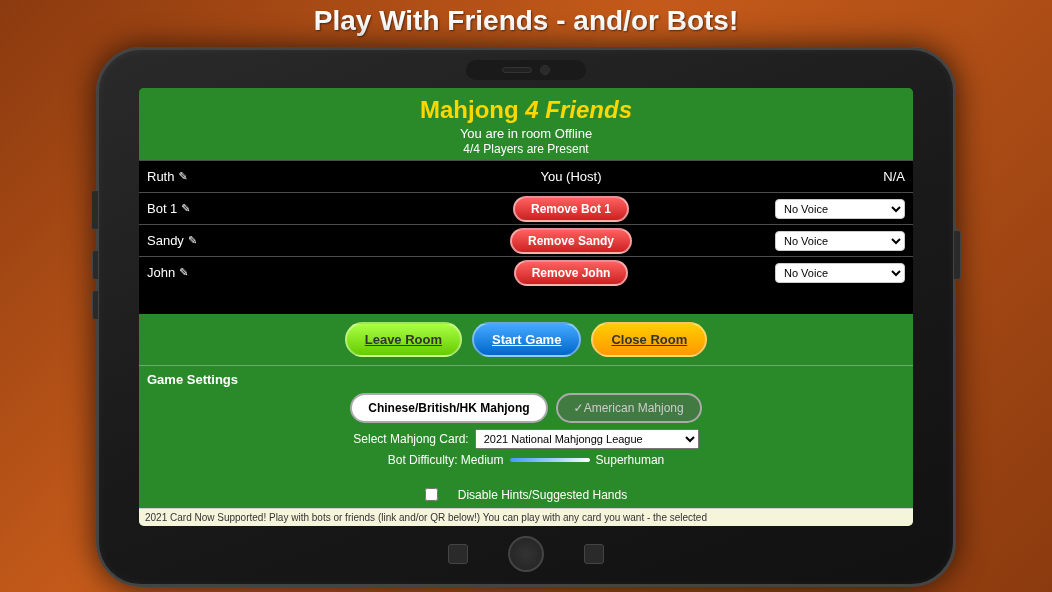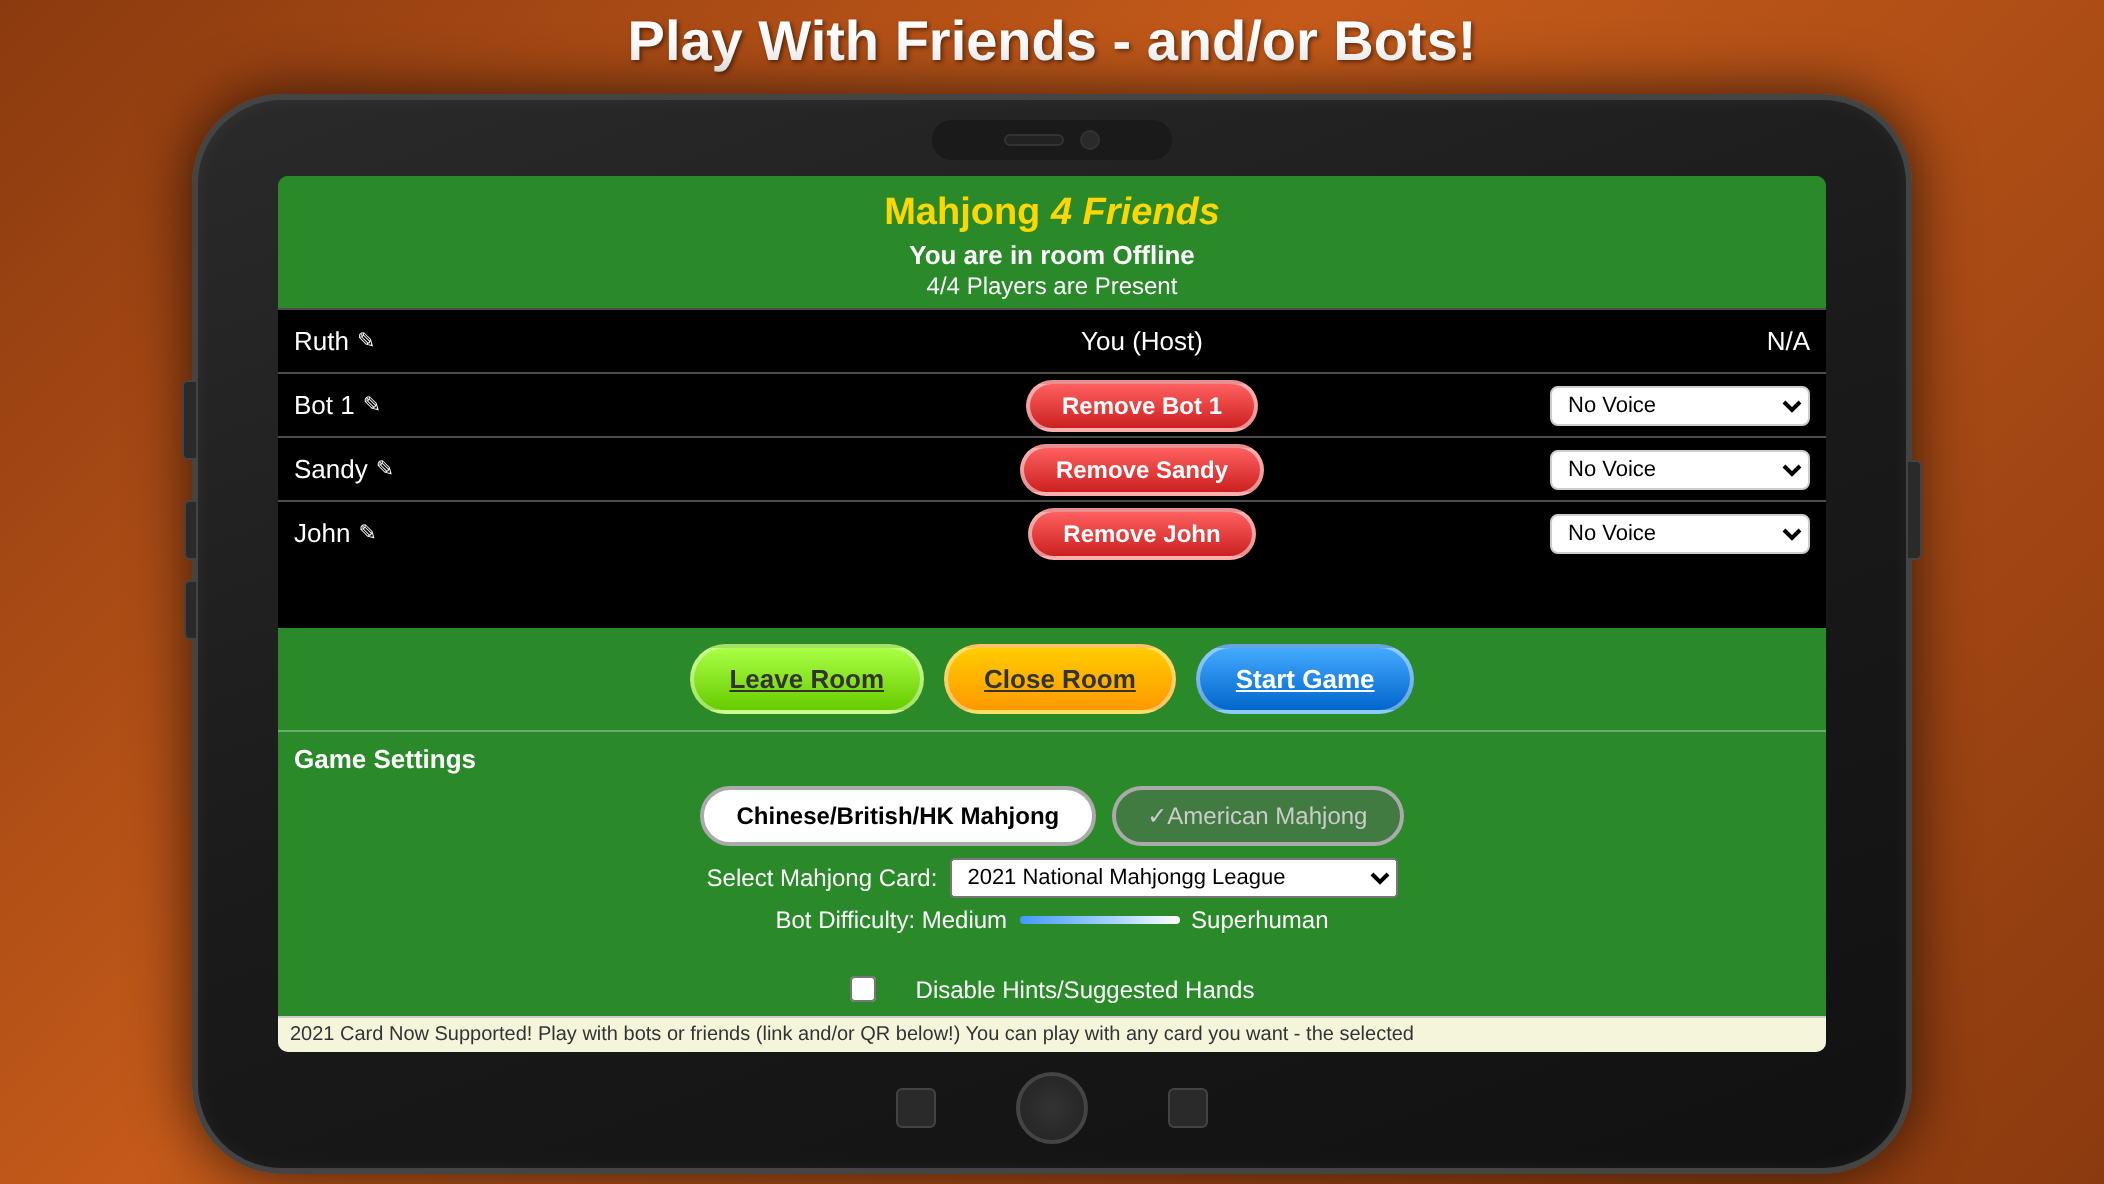--- a/index.html
+++ b/index.html
@@ -145,35 +145,35 @@
       flex-direction: column;
     }
 
     .game-header {
       background: #2a8a2a;
       text-align: center;
       padding: 8px 4px 4px;
     }
 
     .game-title {
-      font-size: 19px;
+      font-size: 24px;
       font-weight: bold;
     }
     .game-title-main {
       color: #FFD700;
     }
     .game-title-sub {
       color: #FFD700;
       font-style: italic;
     }
 
     .room-info {
       color: white;
       font-size: 13px;
-      font-weight: bold;
+      font-weight: normal;
       margin-top: 2px;
     }
     .players-info {
       color: white;
       font-size: 12px;
       margin-top: 1px;
     }
 
     .players-table {
       background: #000000;
@@ -462,22 +462,22 @@
             <select class="voice-select">
               <option>No Voice</option>
             </select>
           </div>
         </div>
 
       </div>
 
       <div class="action-buttons">
         <button class="action-btn btn-leave">Leave Room</button>
+        <button class="action-btn btn-start">Start Game</button>
         <button class="action-btn btn-close">Close Room</button>
-        <button class="action-btn btn-start">Start Game</button>
       </div>
 
       <div class="game-settings">
         <div class="settings-title">Game Settings</div>
 
         <div class="mahjong-type-row">
           <button class="type-btn type-btn-active">Chinese/British/HK Mahjong</button>
           <button class="type-btn type-btn-inactive">✓American Mahjong</button>
         </div>
 

